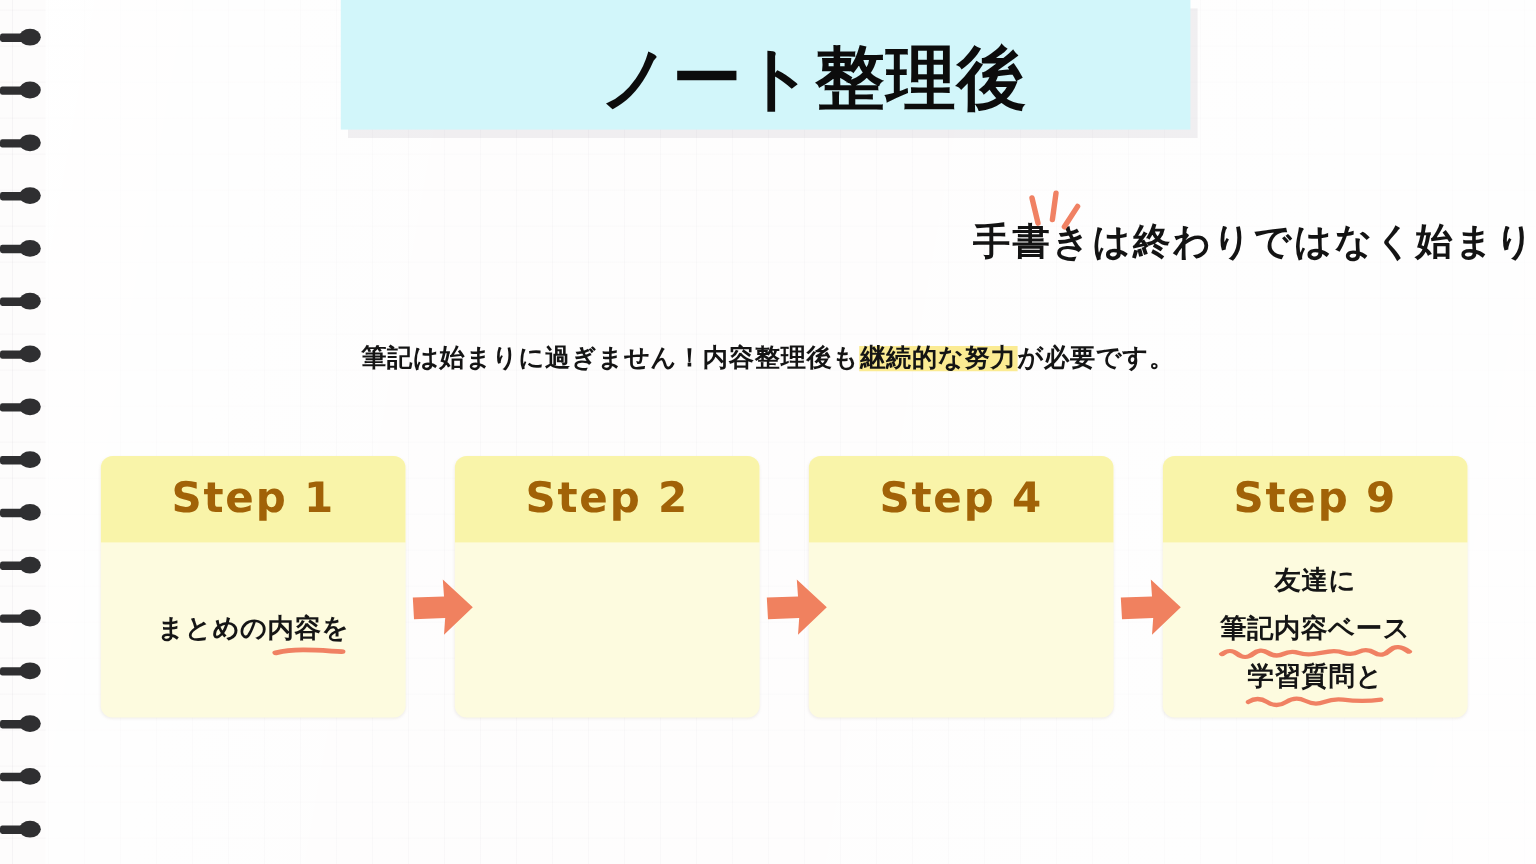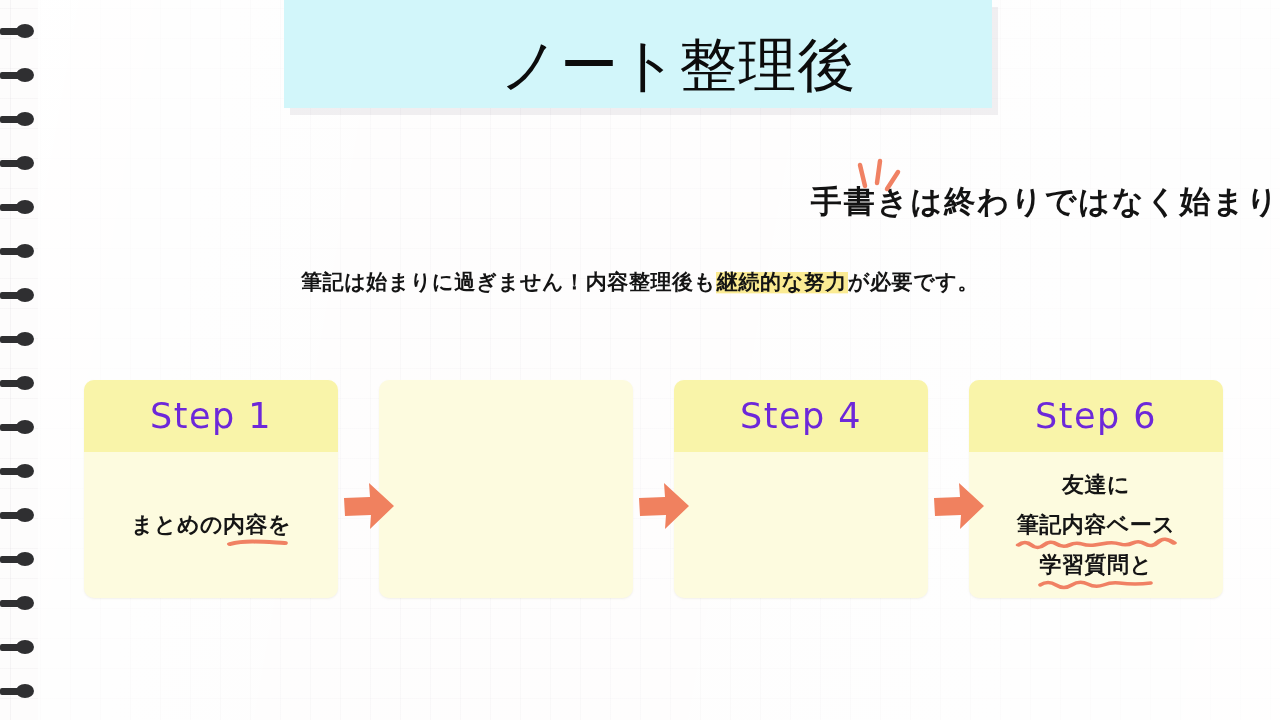--- a/index.html
+++ b/index.html
@@ -79,21 +79,21 @@
   }
   #title-text {
     position: absolute;
     left: 0; top: 0;
     width: 788px; height: 108px;
     display: flex;
     align-items: center;
     justify-content: center;
     font-family: "DejaVu Sans", "Liberation Sans", sans-serif;
     font-size: 58px;
-    font-weight: 400;
+    font-weight: 700;
     color: #0c0c0c;
     letter-spacing: 1px;
     padding-top: 24px;
     box-sizing: border-box;
   }
 
   
   #headline {
     position: absolute;
     left: 0; top: 181px;
@@ -117,20 +117,21 @@
     width: 1280px;
     text-align: center;
   }
   .body-line {
     font-size: 21px;
     font-weight: 700;
     color: #141414;
     letter-spacing: 0.6px;
     line-height: 39px;
     white-space: nowrap;
+    margin-top: 16px;
   }
   .hl {
     background: linear-gradient(to bottom, rgba(253,240,150,0) 8%, #fbeb93 10%, #fbeb93 96%, rgba(253,240,150,0) 99%);
     padding: 0 1px;
   }
 
   
   #steps-row {
     position: absolute;
     left: 84px; top: 380px;
@@ -155,22 +156,22 @@
     position: absolute;
     left: 0; top: 0;
     width: 254px; height: 72px;
     background: #f9f4a9;
     display: flex;
     align-items: center;
     justify-content: center;
   }
   .step-head-label {
     font-size: 35px;
-    font-weight: 400;
-    color: #6d28d9;
+    font-weight: 700;
+    color: #a16207;
     letter-spacing: 1.5px;
     font-family: "DejaVu Sans", "Liberation Sans", sans-serif;
   }
   .step-body {
     position: absolute;
     left: 0; top: 72px;
     width: 254px; height: 146px;
     display: flex;
     flex-direction: column;
     align-items: center;
@@ -310,31 +311,34 @@
         <div class="step-line-wrap">
           <div class="step-line">まとめの内容を</div>
           <svg class="underline-svg" viewBox="0 0 100 12" preserveAspectRatio="none">
             <path d="M62,7 C72,3 84,5 96,6" stroke="#f08163" stroke-width="4" fill="none" stroke-linecap="round"></path>
           </svg>
         </div>
       </div>
     </div>
 
     <div class="step-card c2">
+      <div class="step-head">
+        <span class="step-head-label">Step 2</span>
+      </div>
     </div>
 
     <div class="step-card c3">
       <div class="step-head">
         <span class="step-head-label">Step 4</span>
       </div>
     </div>
 
     <div class="step-card c4">
       <div class="step-head">
-        <span class="step-head-label">Step 6</span>
+        <span class="step-head-label">Step 9</span>
       </div>
       <div class="step-body">
         <div class="step-line-wrap">
           <div class="step-line">友達に</div>
         </div>
         <div class="step-line-wrap">
           <div class="step-line">筆記内容ベース</div>
           <svg class="underline-svg" viewBox="0 0 100 12" preserveAspectRatio="none">
             <path d="M1,8 Q5,3 9,8 T17,8 T25,7 T33,8 T41,7 T49,8 T57,6 T65,7 T73,6 T81,7 T89,5 T99,6" stroke="#f08163" stroke-width="3.5" fill="none" stroke-linecap="round"></path>
           </svg>

